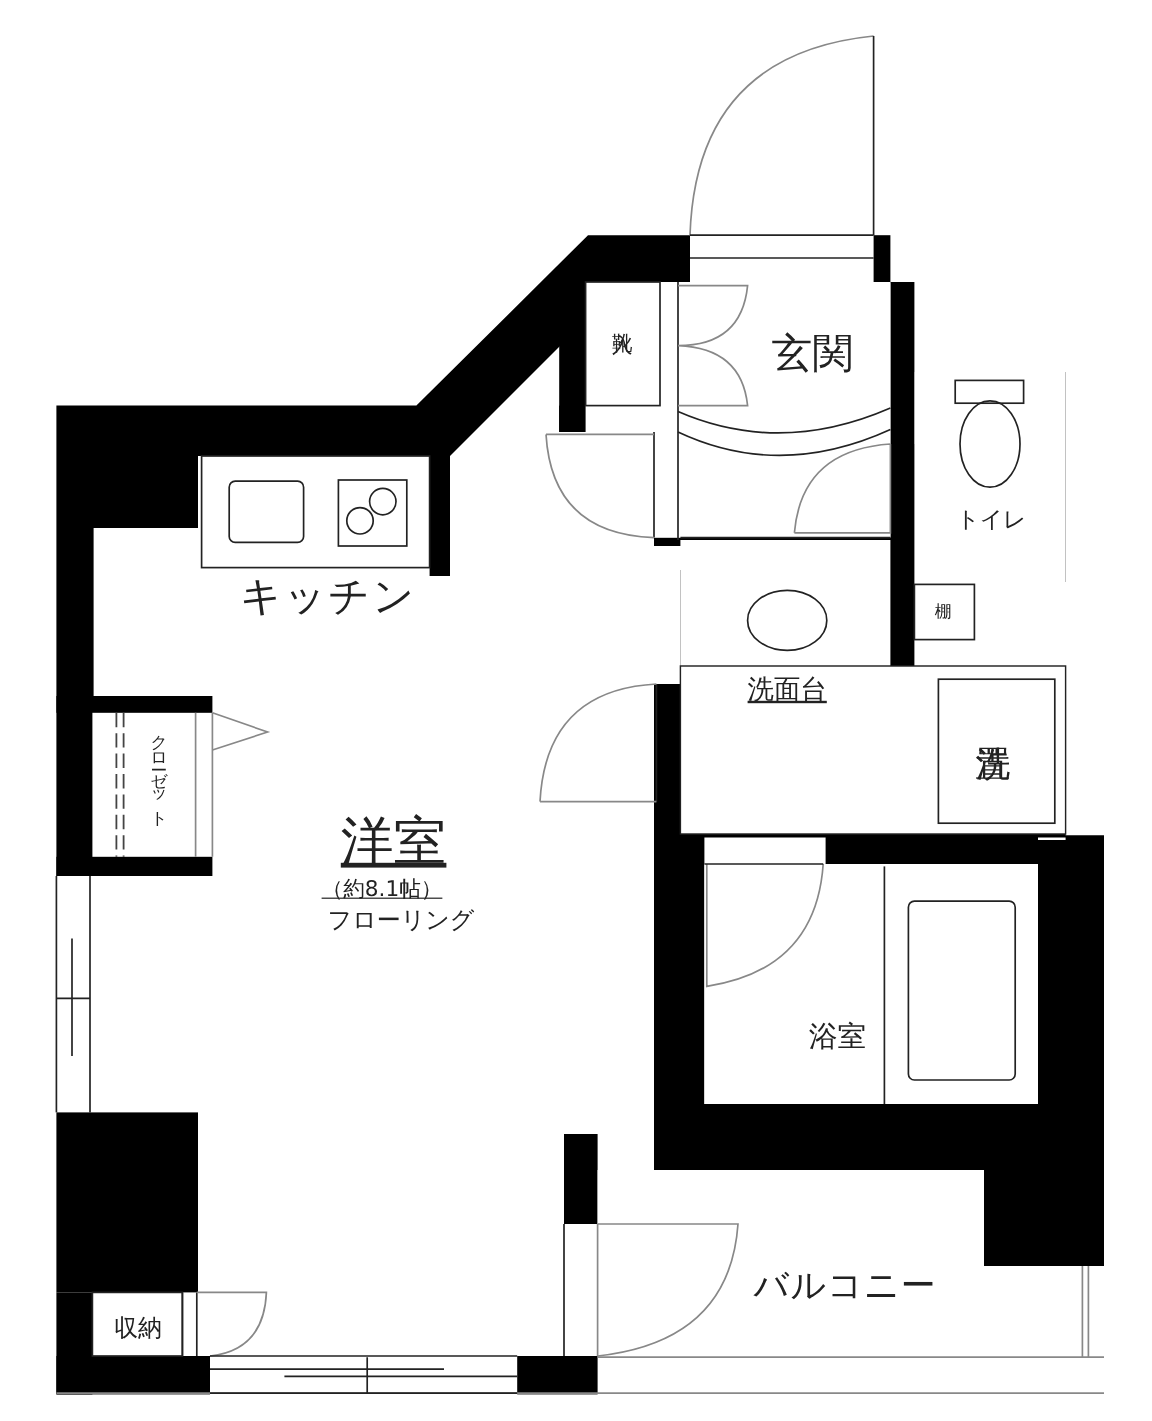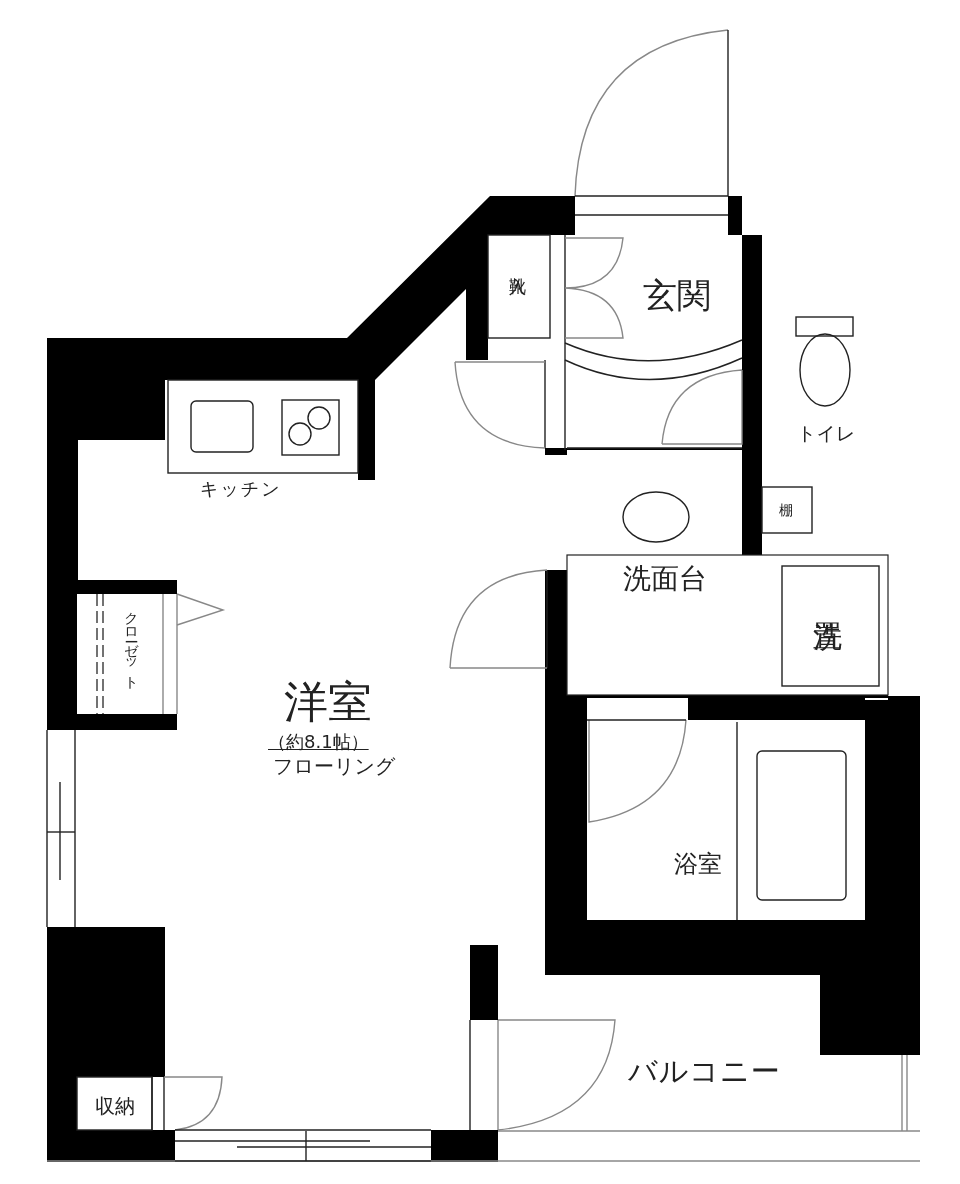--- a/index.html
+++ b/index.html
@@ -121,26 +121,26 @@
     <path class="lg" d="M164,1077 L222,1077 Q220,1125 175,1130"></path>
 
     <line class="ln" x1="175" y1="1130" x2="431" y2="1130"></line>
     <line class="ln" x1="175" y1="1161" x2="431" y2="1161"></line>
     <line class="ln" x1="175" y1="1141" x2="370" y2="1141"></line>
     <line class="ln" x1="237" y1="1147" x2="431" y2="1147"></line>
     <line class="ln" x1="306" y1="1131" x2="306" y2="1161"></line>
   </g>
 </svg>
 
-<div class="lbl" style="left:200px;top:480px;font-size:18px;letter-spacing:2px;text-align:center;">キッチン</div>
-<div class="lbl" style="left:284px;top:680px;font-size:44px;">洋室</div>
+<div class="lbl" style="left:200px;top:480px;font-size:34px;letter-spacing:2px;text-align:center;">キッチン</div>
+<div class="lbl" style="left:284px;top:680px;font-size:44px;text-decoration:underline;">洋室</div>
 <div class="lbl" style="left:268px;top:733px;font-size:18px;text-decoration:underline;">（約8.1帖）</div>
 <div class="lbl" style="left:273px;top:756px;font-size:20px;">フローリング</div>
 <div class="lbl vert" style="left:125px;top:602px;font-size:14px;">クローゼット</div>
 <div class="lbl" style="left:643px;top:278px;font-size:34px;">玄関</div>
 <div class="lbl vert" style="left:509px;top:264px;font-size:17px;">靴入</div>
 <div class="lbl" style="left:797px;top:424px;font-size:19px;">トイレ</div>
 <div class="lbl" style="left:779px;top:503px;font-size:14px;">棚</div>
-<div class="lbl" style="left:623px;top:565px;font-size:28px;">洗面台</div>
+<div class="lbl" style="left:623px;top:565px;font-size:22px;text-decoration:underline;">洗面台</div>
 <div class="lbl vert" style="left:813px;top:599px;font-size:29px;">洗置</div>
 <div class="lbl" style="left:674px;top:852px;font-size:24px;">浴室</div>
 <div class="lbl" style="left:628px;top:1057px;font-size:29px;letter-spacing:1px;">バルコニー</div>
 <div class="lbl" style="left:95px;top:1096px;font-size:20px;">収納</div>
 
 </body></html>

